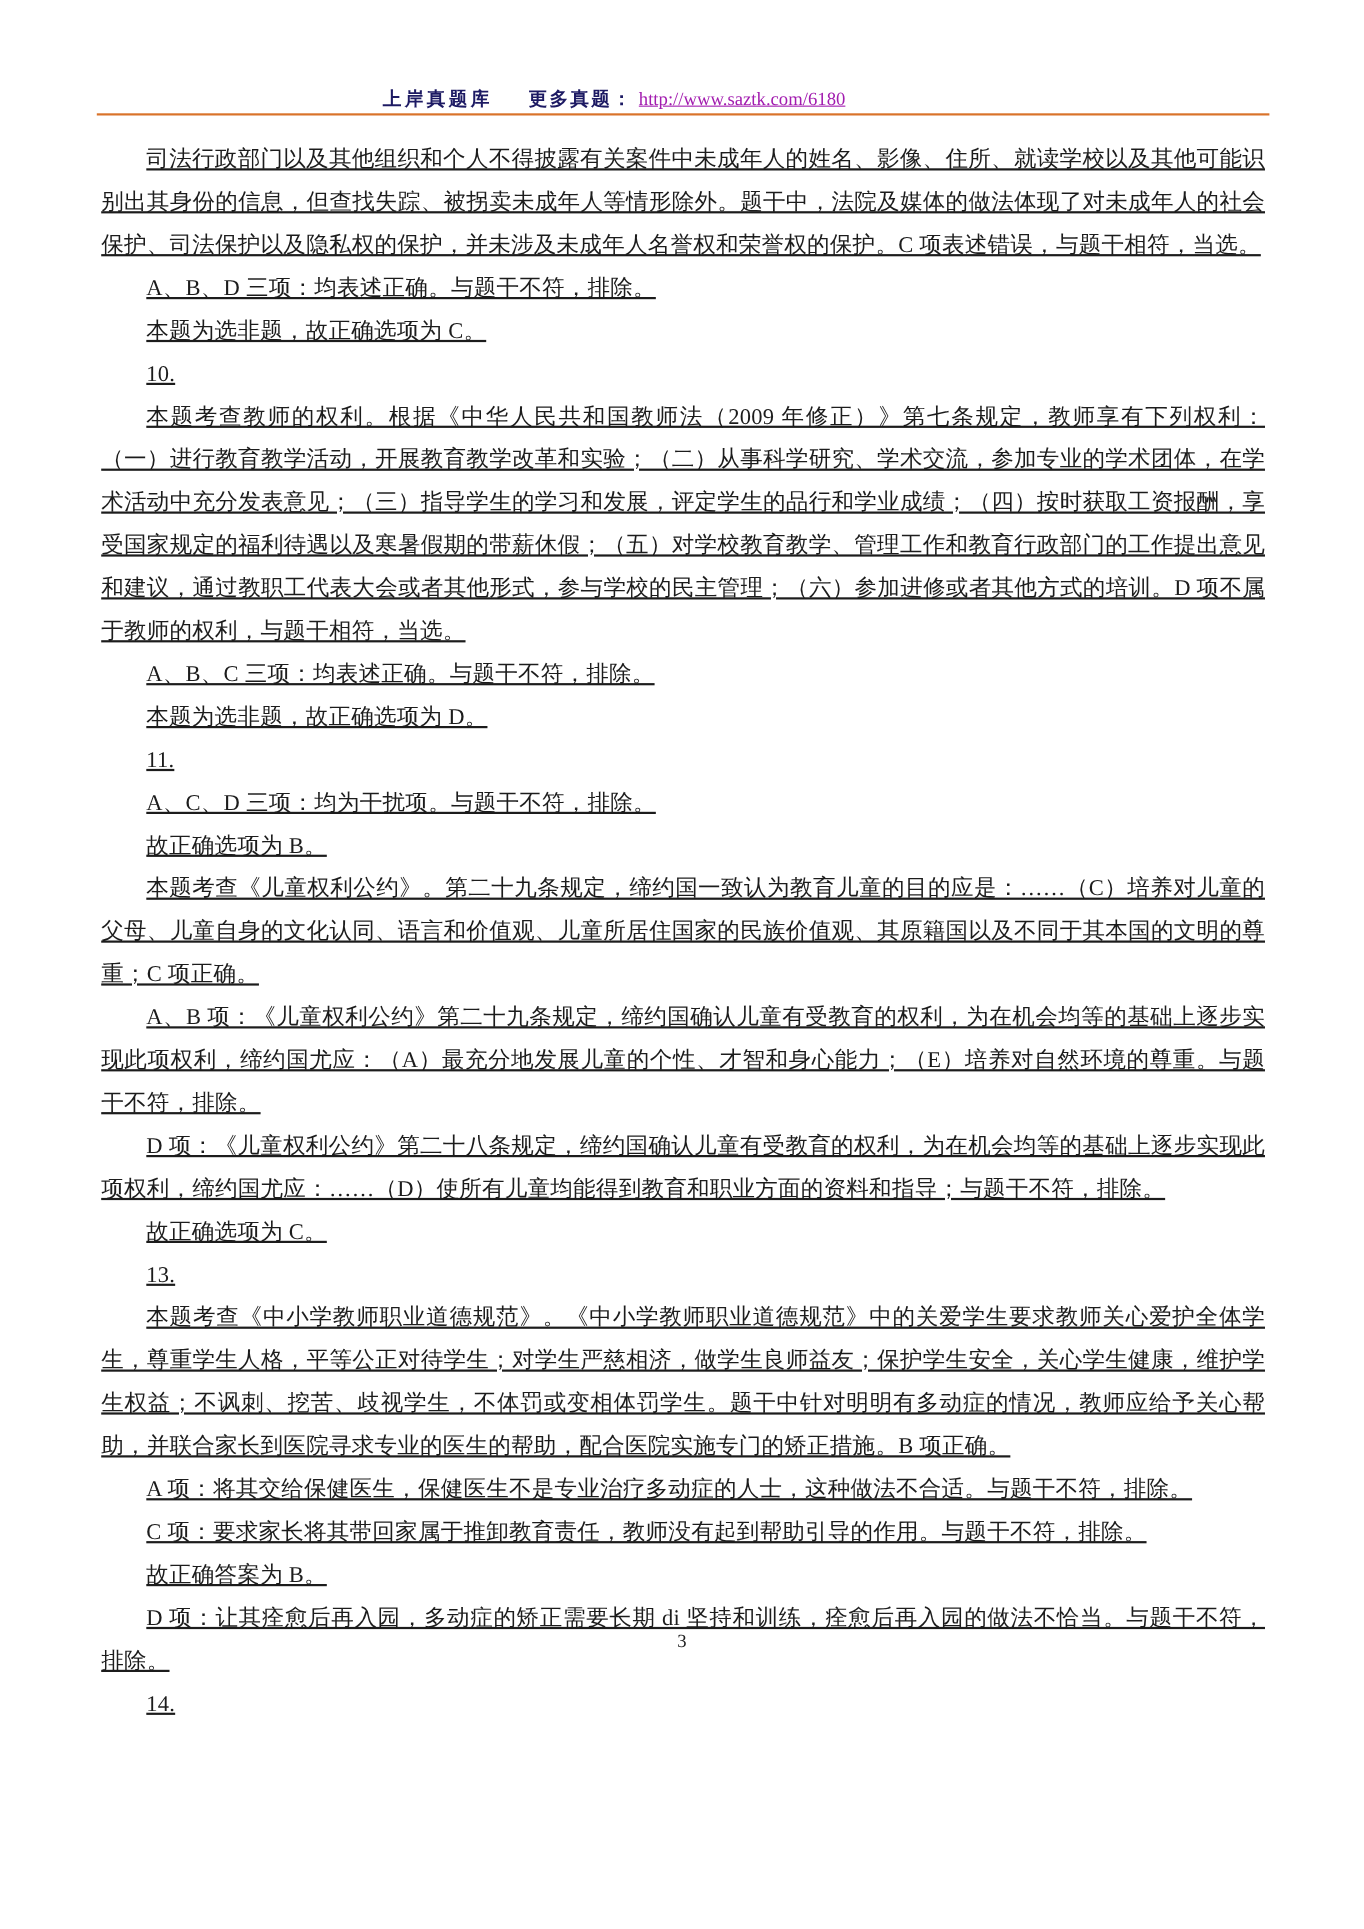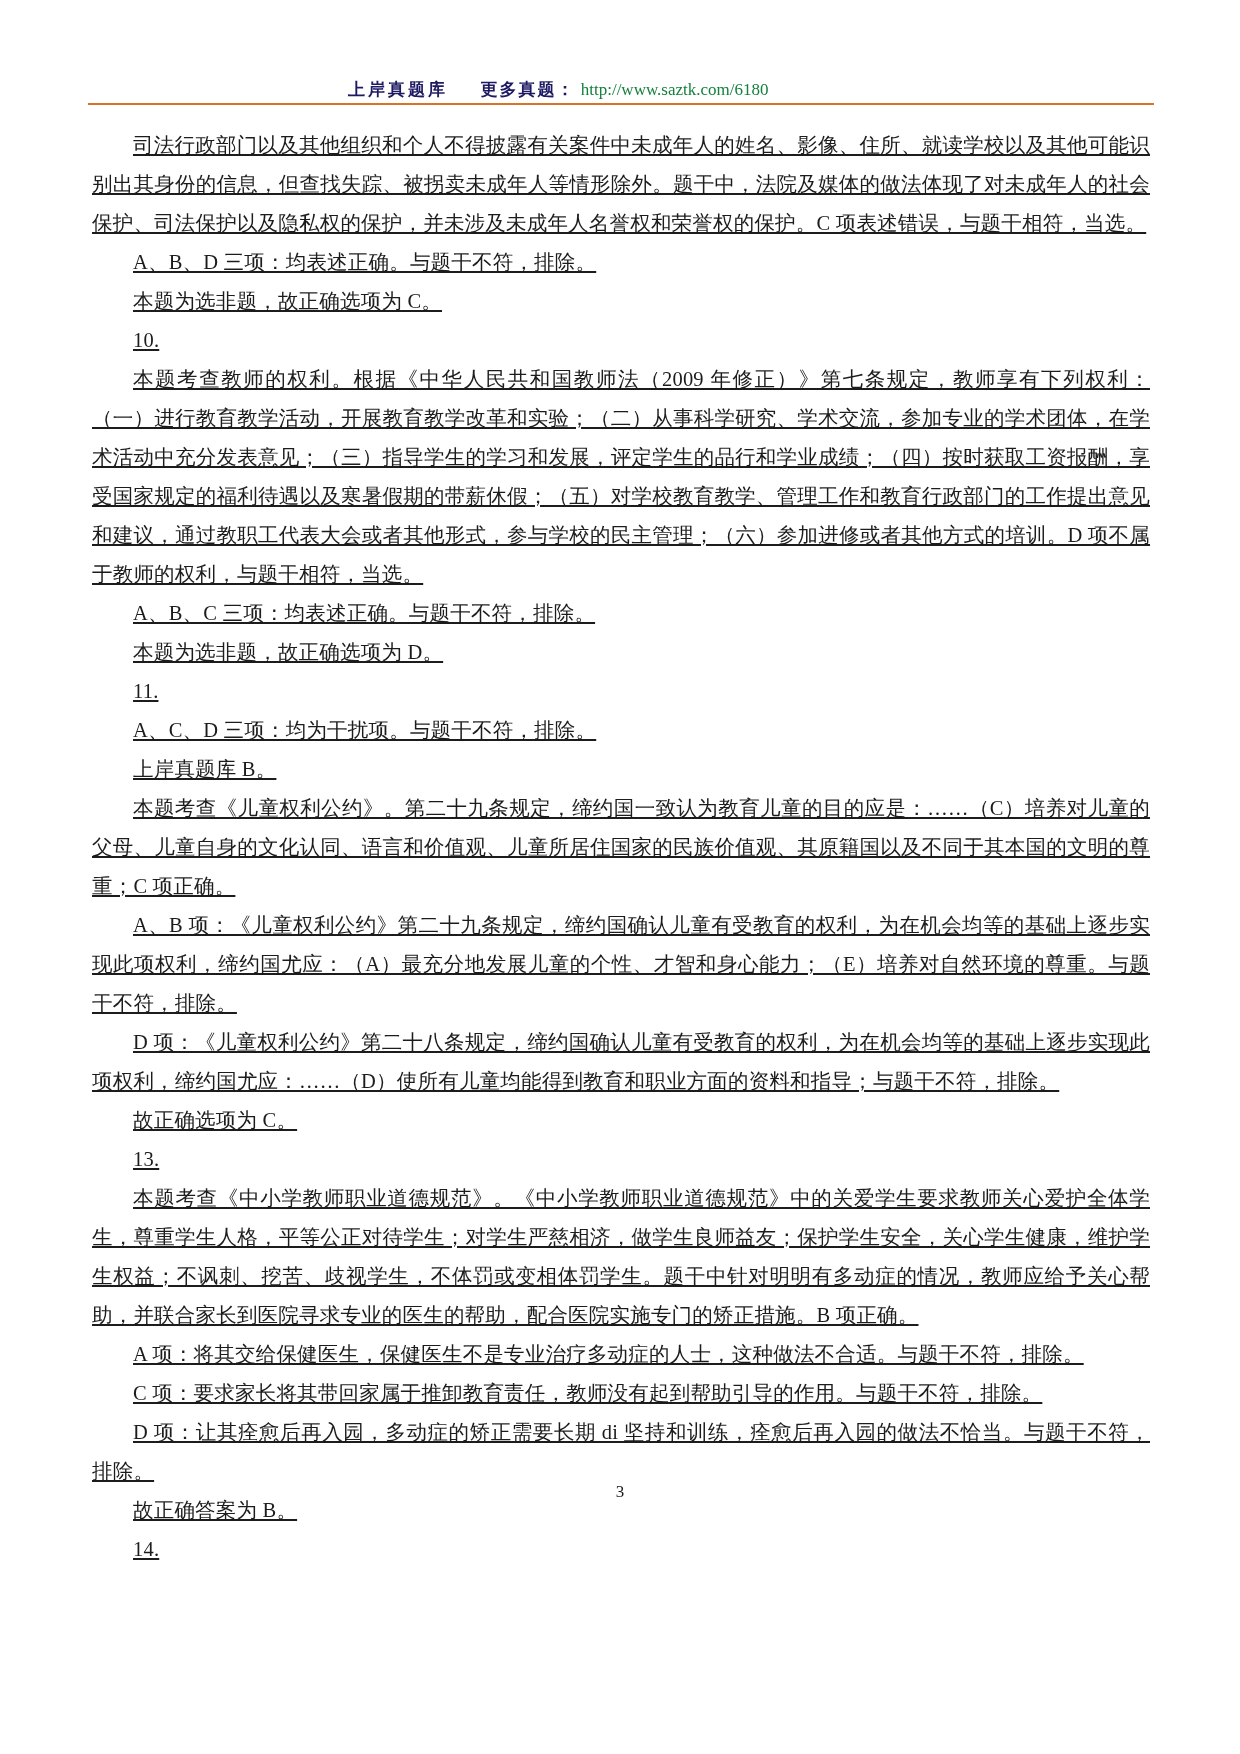--- a/index.html
+++ b/index.html
@@ -55,21 +55,22 @@
   .header-sep {
     display: inline-block;
     width: 22px;
   }
   .header-more {
     color: #1d1a63;
     letter-spacing: 2px;
     font-weight: 700;
   }
   .header-url {
-    color: #15803d;
+    color: #a21caf;
+    text-decoration: underline;
     font-family: "Liberation Serif", "DejaVu Serif", serif;
     letter-spacing: 0px;
     font-weight: 400;
   }
 
   .rule {
     position: absolute;
     top: 103px;
     left: 88px;
     width: 1066px;
@@ -132,29 +133,29 @@
   <div class="content">
     <p class="para indent">司法行政部门以及其他组织和个人不得披露有关案件中未成年人的姓名、影像、住所、就读学校以及其他可能识别出其身份的信息，但查找失踪、被拐卖未成年人等情形除外。题干中，法院及媒体的做法体现了对未成年人的社会保护、司法保护以及隐私权的保护，并未涉及未成年人名誉权和荣誉权的保护。C 项表述错误，与题干相符，当选。</p>
     <p class="para indent">A、B、D 三项：均表述正确。与题干不符，排除。</p>
     <p class="para indent">本题为选非题，故正确选项为 C。</p>
     <p class="para num">10.</p>
     <p class="para indent">本题考查教师的权利。根据《中华人民共和国教师法（2009 年修正）》第七条规定，教师享有下列权利：（一）进行教育教学活动，开展教育教学改革和实验；（二）从事科学研究、学术交流，参加专业的学术团体，在学术活动中充分发表意见；（三）指导学生的学习和发展，评定学生的品行和学业成绩；（四）按时获取工资报酬，享受国家规定的福利待遇以及寒暑假期的带薪休假；（五）对学校教育教学、管理工作和教育行政部门的工作提出意见和建议，通过教职工代表大会或者其他形式，参与学校的民主管理；（六）参加进修或者其他方式的培训。D 项不属于教师的权利，与题干相符，当选。</p>
     <p class="para indent">A、B、C 三项：均表述正确。与题干不符，排除。</p>
     <p class="para indent">本题为选非题，故正确选项为 D。</p>
     <p class="para num">11.</p>
     <p class="para indent">A、C、D 三项：均为干扰项。与题干不符，排除。</p>
-    <p class="para indent">上岸真题库 B。</p>
+    <p class="para indent">故正确选项为 B。</p>
     <p class="para indent">本题考查《儿童权利公约》。第二十九条规定，缔约国一致认为教育儿童的目的应是：……（C）培养对儿童的父母、儿童自身的文化认同、语言和价值观、儿童所居住国家的民族价值观、其原籍国以及不同于其本国的文明的尊重；C 项正确。</p>
     <p class="para indent">A、B 项：《儿童权利公约》第二十九条规定，缔约国确认儿童有受教育的权利，为在机会均等的基础上逐步实现此项权利，缔约国尤应：（A）最充分地发展儿童的个性、才智和身心能力；（E）培养对自然环境的尊重。与题干不符，排除。</p>
     <p class="para indent">D 项：《儿童权利公约》第二十八条规定，缔约国确认儿童有受教育的权利，为在机会均等的基础上逐步实现此项权利，缔约国尤应：……（D）使所有儿童均能得到教育和职业方面的资料和指导；与题干不符，排除。</p>
     <p class="para indent">故正确选项为 C。</p>
     <p class="para num">13.</p>
     <p class="para indent">本题考查《中小学教师职业道德规范》。《中小学教师职业道德规范》中的关爱学生要求教师关心爱护全体学生，尊重学生人格，平等公正对待学生；对学生严慈相济，做学生良师益友；保护学生安全，关心学生健康，维护学生权益；不讽刺、挖苦、歧视学生，不体罚或变相体罚学生。题干中针对明明有多动症的情况，教师应给予关心帮助，并联合家长到医院寻求专业的医生的帮助，配合医院实施专门的矫正措施。B 项正确。</p>
     <p class="para indent">A 项：将其交给保健医生，保健医生不是专业治疗多动症的人士，这种做法不合适。与题干不符，排除。</p>
     <p class="para indent">C 项：要求家长将其带回家属于推卸教育责任，教师没有起到帮助引导的作用。与题干不符，排除。</p>
+    <p class="para indent">故正确答案为 B。</p>
     <p class="para indent">D 项：让其痊愈后再入园，多动症的矫正需要长期 di 坚持和训练，痊愈后再入园的做法不恰当。与题干不符，排除。</p>
-    <p class="para indent">故正确答案为 B。</p>
     <p class="para num">14.</p>
   </div>
 
   <div class="footer">3</div>
 
 </div>
 
 </body></html>

